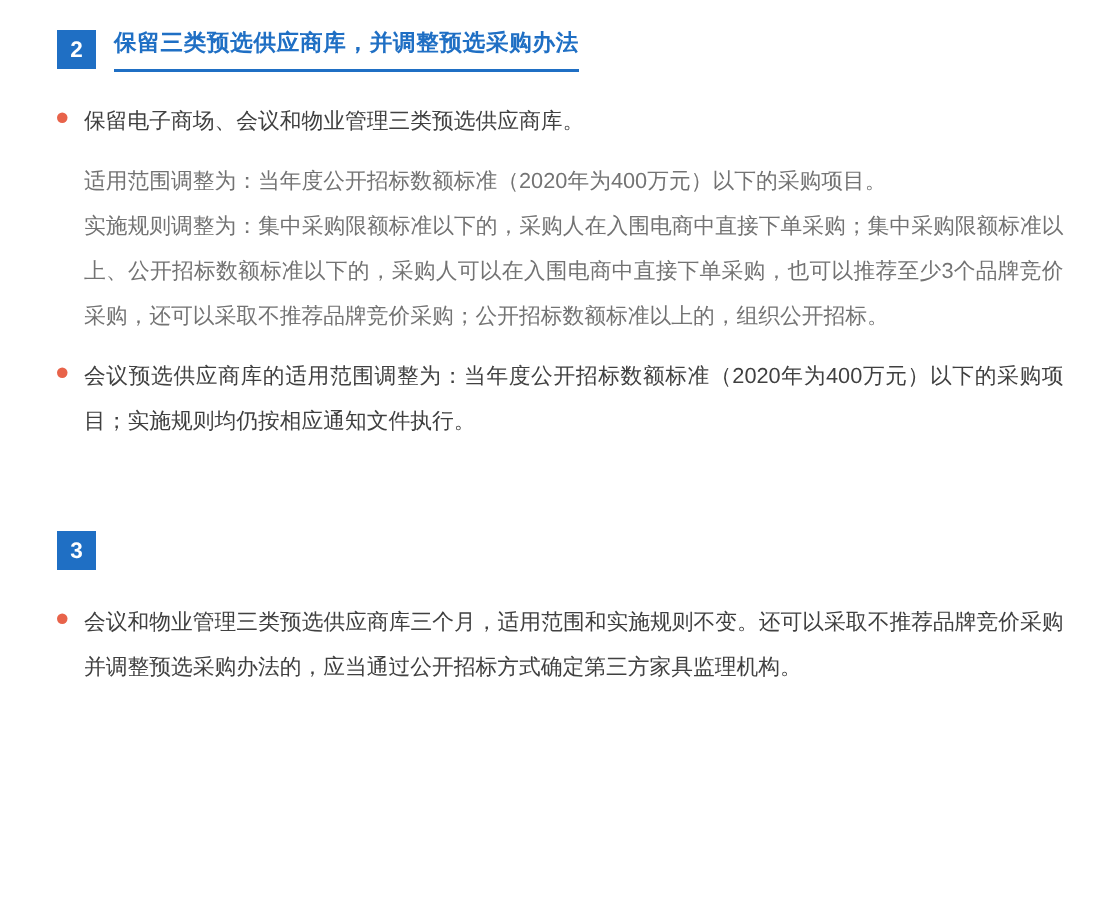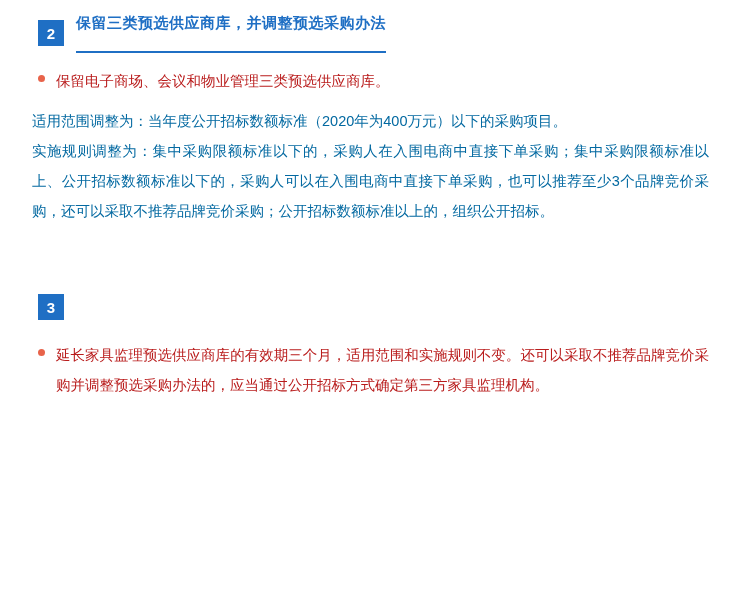--- a/index.html
+++ b/index.html
@@ -37,21 +37,21 @@
     font-size: 15px;
     font-weight: bold;
     display: flex;
     align-items: center;
     justify-content: center;
     flex: 0 0 auto;
     font-family: "Liberation Sans", sans-serif;
   }
   .sec-title-wrap {
     margin-left: 12px;
-    padding-bottom: 18px;
+    padding-bottom: 8px;
     border-bottom: 2px solid #1f6fc4;
   }
   .sec-title {
     font-size: 15px;
     font-weight: bold;
     color: #1f6fc4;
     letter-spacing: 0.5px;
     white-space: nowrap;
   }
 
@@ -70,29 +70,29 @@
     height: 7px;
     border-radius: 50%;
     background: #e8634a;
   }
   .bullet-dot.gray {
     background: #8c8c8c;
   }
   .bullet-text {
     font-size: 14.5px;
     line-height: 30px;
-    color: #b91c1c;
+    color: #404040;
     text-align: justify;
   }
   .sub-para {
-    margin-left: 32px;
+    margin-left: 56px;
     margin-right: 36px;
     font-size: 14.5px;
     line-height: 30px;
-    color: #0369a1;
+    color: #737373;
     text-align: justify;
   }
   .bold {
     font-weight: normal;
   }
   .spacer-s { height: 10px; }
   .spacer-m { height: 18px; }
   .spacer-l { height: 46px; }
 </style>
 </head>
@@ -118,30 +118,34 @@
 
   <div class="spacer-s"></div>
 
 
   <div class="sub-para">适用范围调整为：当年度公开招标数额标准（2020年为400万元）以下的采购项目。</div>
 
   <div class="sub-para">实施规则调整为：集中采购限额标准以下的，采购人在入围电商中直接下单采购；集中采购限额标准以上、公开招标数额标准以下的，采购人可以在入围电商中直接下单采购，也可以推荐至少3个品牌竞价采购，还可以采取不推荐品牌竞价采购；公开招标数额标准以上的，组织公开招标。</div>
 
   <div class="spacer-s"></div>
 
+  <div class="bullet-item">
+    <span class="bullet-dot"></span>
+    <div class="bullet-text">会议预选供应商库的适用范围调整为：当年度公开招标数额标准（2020年为400万元）以下的采购项目；实施规则均仍按相应通知文件执行。</div>
+  </div>
 
   <div class="spacer-s"></div>
 
 
   <div class="spacer-l"></div>
 
   <div class="section-head">
     <div class="sec-num">3</div>
   </div>
 
   <div class="spacer-m"></div>
 
   <div class="bullet-item">
     <span class="bullet-dot"></span>
-    <div class="bullet-text"><span>延长家具监理预选供应商库的有效期</span><span class="bold">三个月</span><span>，适用范围和实施规则不变。还可以采取不推荐品牌竞价采购</span><span class="bold">并调整预选采购办法</span><span>的，应当通过公开招标方式确定第三方家具监理机构。</span></div>
+    <div class="bullet-text"><span>会议和物业管理三类预选供应商库</span><span class="bold">三个月</span><span>，适用范围和实施规则不变。还可以采取不推荐品牌竞价采购</span><span class="bold">并调整预选采购办法</span><span>的，应当通过公开招标方式确定第三方家具监理机构。</span></div>
   </div>
 
 </div>
 
 </body></html>

